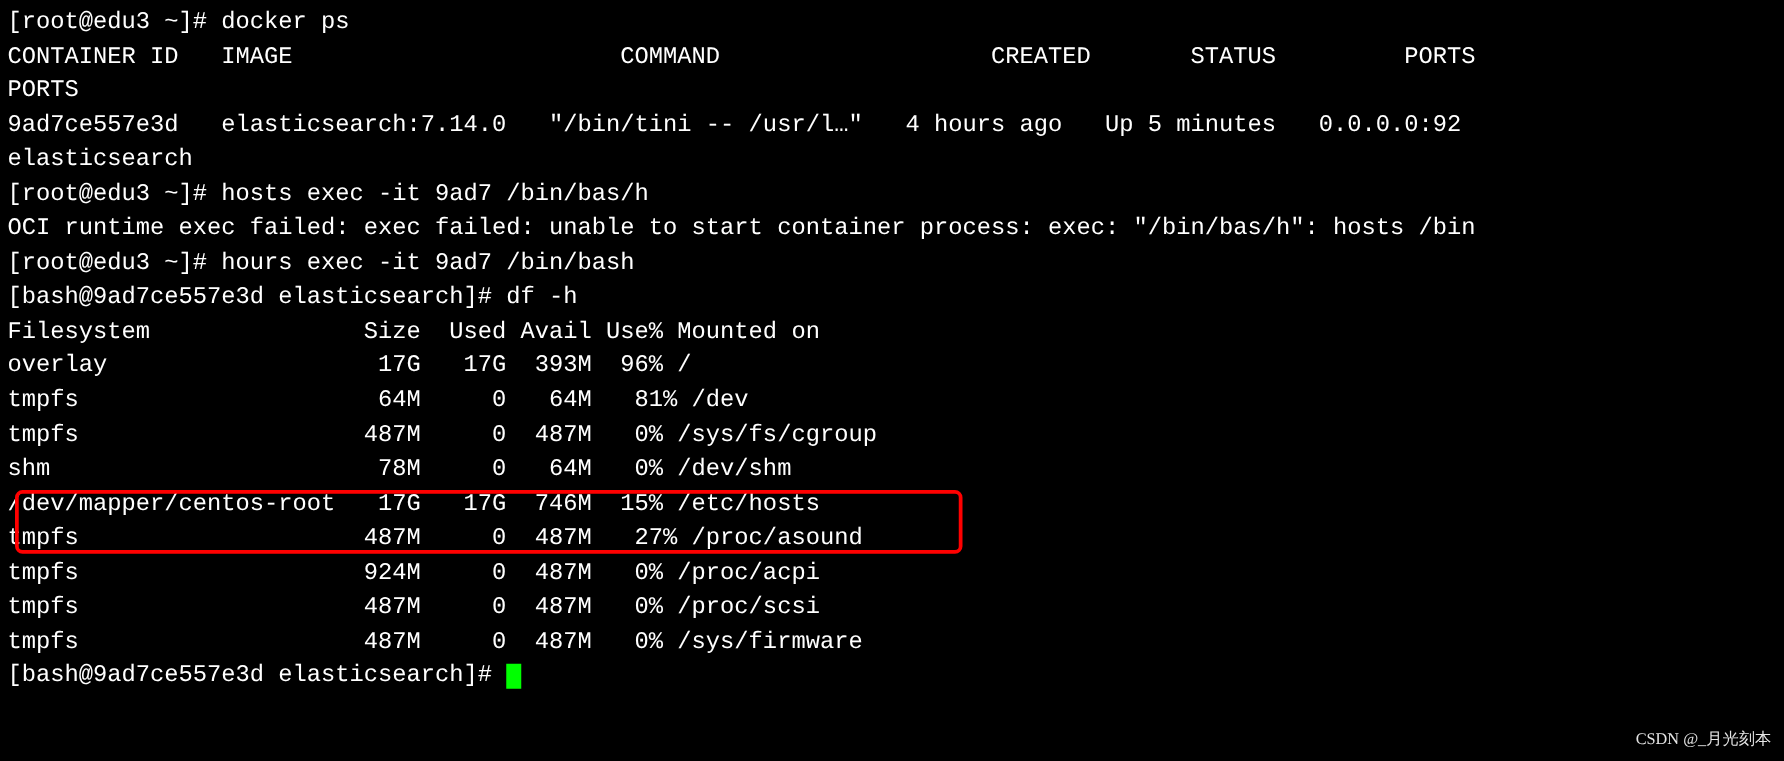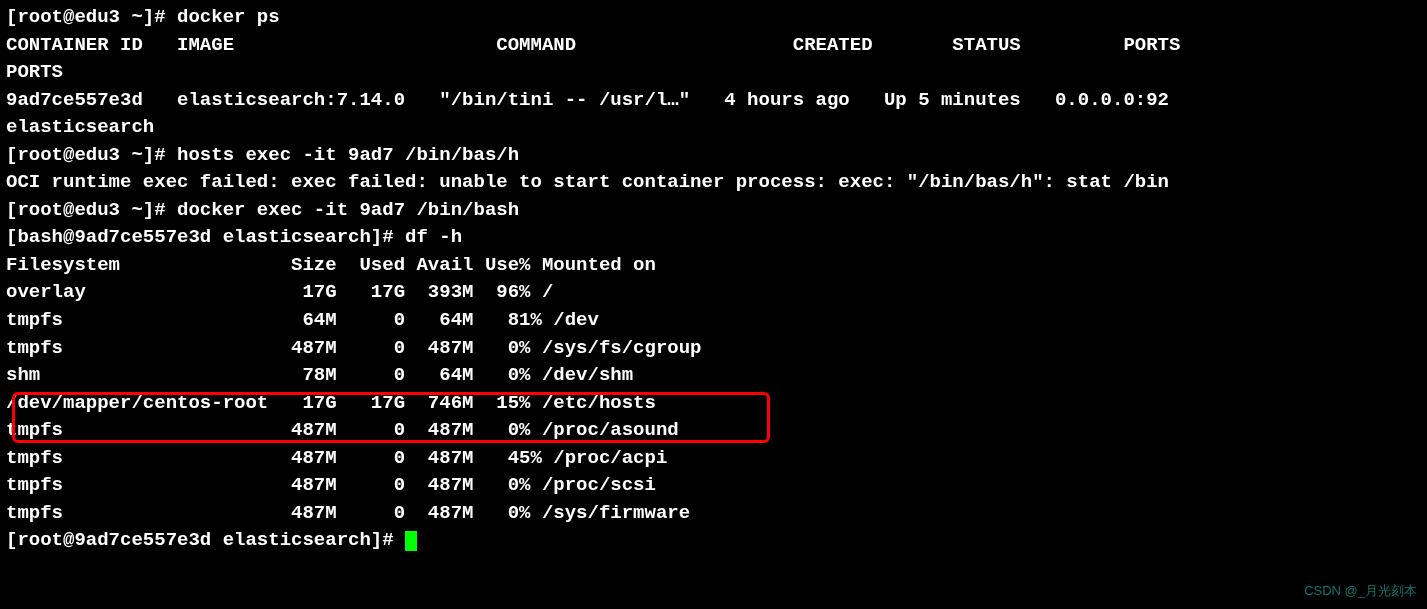--- a/index.html
+++ b/index.html
@@ -14,64 +14,64 @@
       font-size: 19px;
       line-height: 1.45;
       padding: 4px 6px;
       width: 1427px;
       height: 609px;
       overflow: hidden;
       position: relative;
     }
     .terminal-line {
       white-space: pre;
-      font-weight: bold;
+      font-weight: normal;
     }
     .cursor {
       background-color: #00ff00;
       display: inline-block;
       width: 12px;
       height: 20px;
       vertical-align: text-bottom;
     }
     .highlight-box {
       position: absolute;
       border: 3px solid #ff0000;
       border-radius: 6px;
       pointer-events: none;
     }
     .watermark {
       position: absolute;
       bottom: 8px;
       right: 10px;
-      color: #0f766e;
+      color: #e5e5e5;
       font-size: 13px;
-      font-family: Liberation Sans, sans-serif;
+      font-family: Liberation Serif, serif;
       font-weight: normal;
     }
   </style>
 </head>
 <body>
 
 <div class="terminal-line">[root@edu3 ~]# docker ps</div>
 <div class="terminal-line">CONTAINER ID   IMAGE                       COMMAND                   CREATED       STATUS         PORTS</div>
 <div class="terminal-line">PORTS</div>
 <div class="terminal-line">9ad7ce557e3d   elasticsearch:7.14.0   "/bin/tini -- /usr/l…"   4 hours ago   Up 5 minutes   0.0.0.0:92</div>
 <div class="terminal-line">elasticsearch</div>
 <div class="terminal-line">[root@edu3 ~]# hosts exec -it 9ad7 /bin/bas/h</div>
-<div class="terminal-line">OCI runtime exec failed: exec failed: unable to start container process: exec: "/bin/bas/h": stat /bin</div>
-<div class="terminal-line">[root@edu3 ~]# docker exec -it 9ad7 /bin/bash</div>
+<div class="terminal-line">OCI runtime exec failed: exec failed: unable to start container process: exec: "/bin/bas/h": hosts /bin</div>
+<div class="terminal-line">[root@edu3 ~]# hours exec -it 9ad7 /bin/bash</div>
 <div class="terminal-line">[bash@9ad7ce557e3d elasticsearch]# df -h</div>
 <div class="terminal-line">Filesystem               Size  Used Avail Use% Mounted on</div>
 <div class="terminal-line">overlay                   17G   17G  393M  96% /</div>
 <div class="terminal-line">tmpfs                     64M     0   64M   81% /dev</div>
 <div class="terminal-line">tmpfs                    487M     0  487M   0% /sys/fs/cgroup</div>
 <div class="terminal-line">shm                       78M     0   64M   0% /dev/shm</div>
 <div class="terminal-line">/dev/mapper/centos-root   17G   17G  746M  15% /etc/hosts</div>
-<div class="terminal-line">tmpfs                    487M     0  487M   0% /proc/asound</div>
-<div class="terminal-line">tmpfs                    487M     0  487M   45% /proc/acpi</div>
+<div class="terminal-line">tmpfs                    487M     0  487M   27% /proc/asound</div>
+<div class="terminal-line">tmpfs                    924M     0  487M   0% /proc/acpi</div>
 <div class="terminal-line">tmpfs                    487M     0  487M   0% /proc/scsi</div>
 <div class="terminal-line">tmpfs                    487M     0  487M   0% /sys/firmware</div>
-<div class="terminal-line"><span>[root@9ad7ce557e3d elasticsearch]# </span><span class="cursor"></span></div>
+<div class="terminal-line"><span>[bash@9ad7ce557e3d elasticsearch]# </span><span class="cursor"></span></div>
 
 <div class="highlight-box" style="top:392px;left:12px;width:758px;height:51px;"></div>
 
 <div class="watermark">CSDN @_月光刻本</div>
 
 </body></html>

